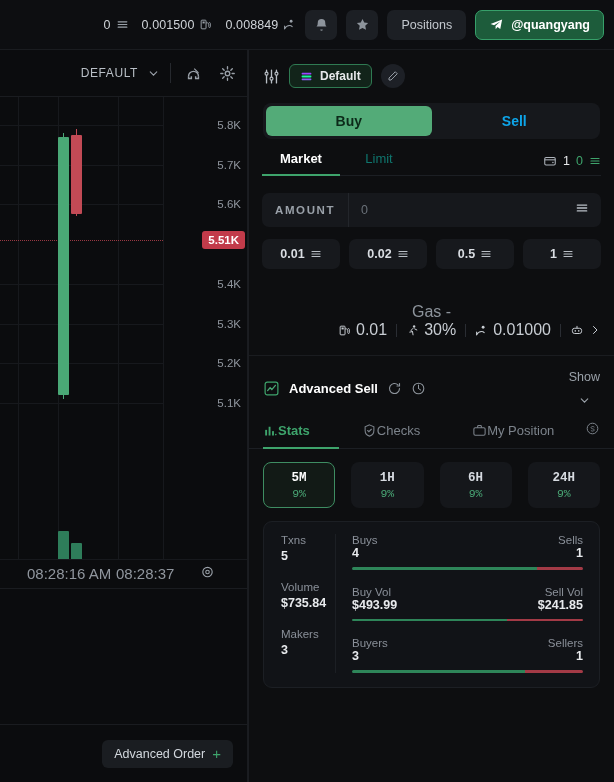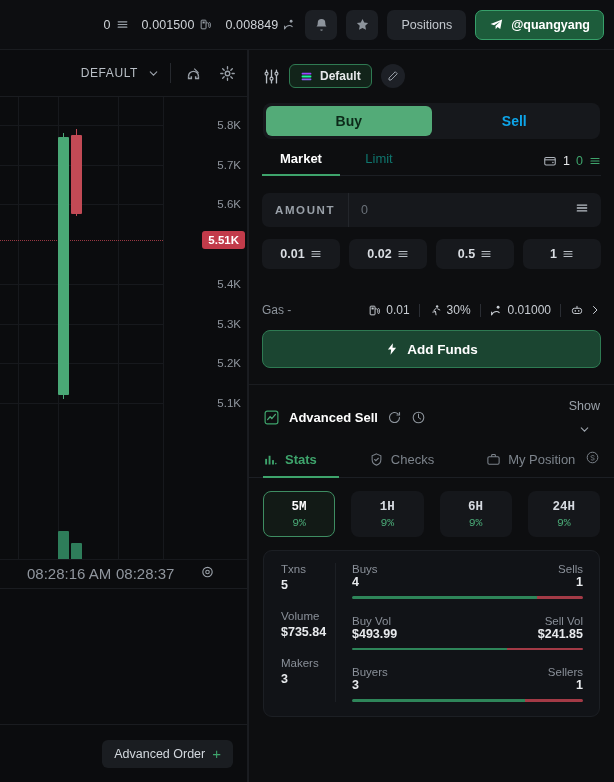--- a/index.html
+++ b/index.html
@@ -122,42 +122,42 @@
   .amount-input::placeholder { color: #6a7179; }
   .amount-ic { padding: 0 12px; cursor: pointer; }
 
   .presets { margin: 12px 13px 0 13px; display: flex; gap: 9px; }
   .preset-btn {
     flex: 1; height: 30px; background: #17191d; border-radius: 7px;
     display: flex; align-items: center; justify-content: center; gap: 5px;
     font-size: 12.5px; font-weight: bold; color: #d9dde2; cursor: pointer;
   }
 
-  .gas-row { margin: 34px 13px 0 13px; display: flex; align-items: center; font-size: 12px; color: #9aa1a9; }
+  .gas-row { margin: 34px 13px 0 13px; display: flex; align-items: center; font-size: 16px; color: #9aa1a9; flex-direction: column; }
   .gas-left { color: #8d949c; }
   .gas-right { margin-left: auto; display: flex; align-items: center; gap: 9px; }
   .gas-item { display: flex; align-items: center; gap: 5px; color: #c8cdd3; }
   .gas-div { width: 1px; height: 13px; background: #2a2d33; }
 
   .add-funds {
     margin: 13px 13px 0 13px; height: 38px; border-radius: 8px;
     background: #1b4531; border: 1px solid #2e7a52;
     display: flex; align-items: center; justify-content: center; gap: 8px;
     font-size: 13.5px; font-weight: bold; color: #fff; cursor: pointer;
   }
 
   .adv-sell {
     margin-top: 16px; border-top: 1px solid #1a1c20;
     padding: 14px 14px 14px 14px; display: flex; align-items: center; gap: 9px;
   }
   .adv-sell-title { font-size: 13px; font-weight: bold; color: #fff; }
   .adv-sell-show { margin-left: auto; display: flex; align-items: center; gap: 10px; font-size: 12.5px; color: #9aa1a9; cursor: pointer; flex-direction: column; }
 
   .st-tabs { display: flex; align-items: flex-end; padding: 0 14px; border-bottom: 1px solid #1c1f24; position: relative; }
-  .st-tab { display: flex; align-items: center; gap: 7px; padding: 0 0 10px 0; font-size: 13px; color: #7c838b; cursor: pointer; }
+  .st-tab { display: flex; align-items: center; padding: 0 0 10px 0; font-size: 13px; color: #7c838b; cursor: pointer; }
   .st-tab.active { color: #3ea46c; font-weight: bold; }
   .st-spacer { width: 52px; }
   .st-underline { position: absolute; bottom: -1px; left: 14px; width: 76px; height: 2px; background: #3ea46c; }
   .st-refresh { margin-left: auto; padding-bottom: 8px; cursor: pointer; }
 
   .tf-row { margin: 13px 14px 0 14px; display: flex; gap: 16px; font-family: Liberation Mono, monospace; }
   .tf-btn {
     flex: 1; height: 46px; background: #15171b; border-radius: 8px; border: 1px solid transparent;
     display: flex; flex-direction: column; align-items: center; justify-content: center; gap: 2px;
     cursor: pointer;
@@ -446,26 +446,20 @@
                 <circle cx="15" cy="13.5" r="1.3" fill="#c8cdd3"></circle>
               <path d="M12 5v4" stroke="#c8cdd3" stroke-width="1.7"></path>
             </svg>
             <svg width="12" height="12" viewBox="0 0 24 24">
               <path d="M9 5l7 7-7 7" stroke="#c8cdd3" stroke-width="2" fill="none" stroke-linecap="round"></path>
             </svg>
           </div>
         </div>
       </div>
 
-      <div class="add-funds">
-        <svg width="14" height="14" viewBox="0 0 24 24">
-          <path d="M13.5 2L5 13h5.5L9.5 22 19 10h-6z" fill="#ffffff"></path>
-        </svg>
-        <span>Add Funds</span>
-      </div>
 
       <div class="adv-sell">
         <svg width="17" height="17" viewBox="0 0 24 24">
           <rect x="3" y="3" width="18" height="18" rx="3" stroke="#3ea46c" stroke-width="1.7" fill="none"></rect>
           <path d="M6.5 15l3.5-4 2.5 2.5 5-6" stroke="#4aa876" stroke-width="1.8" fill="none" stroke-linecap="round"></path>
         </svg>
         <span class="adv-sell-title">Advanced Sell</span>
         <svg width="15" height="15" viewBox="0 0 24 24">
           <path d="M20 12a8 8 0 1 1-2.4-5.7" stroke="#8d949c" stroke-width="1.8" fill="none" stroke-linecap="round"></path>
           <path d="M20 4v4h-4" stroke="#8d949c" stroke-width="1.8" fill="none" stroke-linecap="round"></path>

